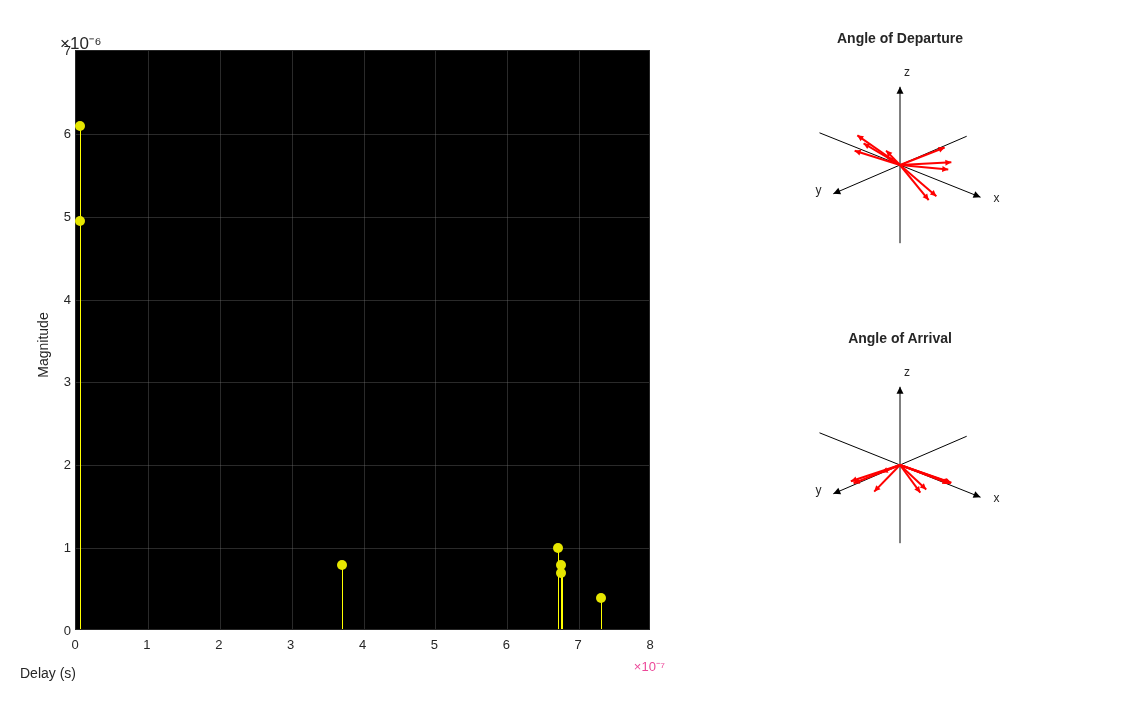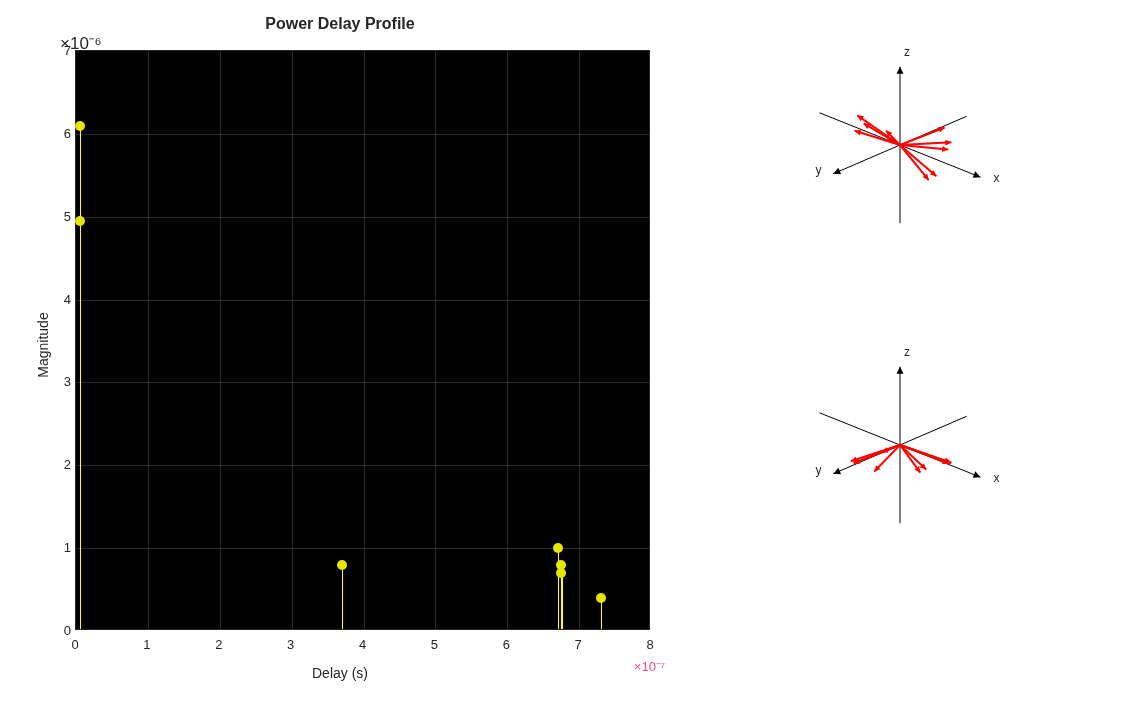--- a/index.html
+++ b/index.html
@@ -50,21 +50,20 @@
     top: 50%;
     transform: translateY(-50%) rotate(-90deg);
     font-size: 14px;
     color: #262626;
   }
   .lc-xlabel {
     position: absolute;
     left: 0;
     right: 0;
     bottom: -6px;
-    text-align: center;
     font-size: 14px;
     color: #262626;
   }
   .lc-plot-wrapper {
     position: absolute;
     left: 55px;
     top: 35px;
     right: 10px;
     bottom: 45px;
   }
@@ -138,21 +137,20 @@
     fill: #262626;
     font-family: Arial, Helvetica, sans-serif;
   }
   .quiv-line { stroke: #ff0000; stroke-width: 2; }
   .quiv-head { fill: #ff0000; }
 </style>
 </head>
 <body>
 
 <div class="left-chart">
-  <div class="lc-title">Power Delay Profile</div>
   <div class="lc-exp-y">×10⁻⁶</div>
   <div class="lc-ylabel">Magnitude</div>
   <div class="lc-xlabel">Delay (s)</div>
   <div class="lc-exp-x">×10⁻⁷</div>
 
   <div class="lc-plot-wrapper">
     <div class="lc-plot" id="pdp-plot">
         <div class="lc-grid-v" style="left: 71.875px;"></div>
         <div class="lc-grid-v" style="left: 143.75px;"></div>
         <div class="lc-grid-v" style="left: 215.625px;"></div>
@@ -200,20 +198,21 @@
         <div class="lc-xtick" style="left: 359.375px; bottom: -22px;">5</div>
         <div class="lc-xtick" style="left: 431.25px; bottom: -22px;">6</div>
         <div class="lc-xtick" style="left: 503.125px; bottom: -22px;">7</div>
         <div class="lc-xtick" style="left: 575px; bottom: -22px;">8</div>
       </div>
   </div>
 </div>
 
 <div class="right-col">
   <div class="quiver-block">
+    <div class="qb-title">Angle of Departure</div>
     <svg class="qb-svg" id="aod-svg" width="260" height="240">
         <line x1="130" y1="115" x2="210.5" y2="147.2" class="axis-line"></line>
         <polygon points="210.5,147.2 202.70079579656382,147.84993368361967 205.30053053104254,141.35059684742288" class="axis-arrowhead"></polygon>
         <line x1="130" y1="115" x2="49.5" y2="82.80000000000001" class="axis-line"></line>
         <line x1="130" y1="115" x2="63.30000000000001" y2="143.75" class="axis-line"></line>
         <polygon points="63.30000000000001,143.75 68.34286588806442,137.76506026471475 71.11367132106686,144.19332886928038" class="axis-arrowhead"></polygon>
         <line x1="130" y1="115" x2="196.7" y2="86.25" class="axis-line"></line>
         <line x1="130" y1="115" x2="130" y2="36.80000000000001" class="axis-line"></line>
         <polygon points="130,36.80000000000001 133.5,43.80000000000001 126.5,43.80000000000001" class="axis-arrowhead"></polygon>
         <line x1="130" y1="115" x2="130" y2="193.2" class="axis-line"></line>
@@ -236,20 +235,21 @@
         <polygon points="116.08,100.6 122.40709770923218,102.82886396575223 118.09316745293751,106.99899654683709" class="quiv-head"></polygon>
         <line x1="130" y1="115" x2="117.16000000000001" y2="107.41" class="quiv-line"></line>
         <polygon points="117.16000000000001,107.41 123.85167309968642,107.88064968600139 120.79848411101074,113.04572829134997" class="quiv-head"></polygon>
         <line x1="130" y1="115" x2="166.36" y2="146.20000000000002" class="quiv-line"></line>
         <polygon points="166.36,146.20000000000002 159.85297121309992,144.56948585824793 163.76019404126163,140.0160684854287" class="quiv-head"></polygon>
         <line x1="130" y1="115" x2="158.67999999999998" y2="150.1" class="quiv-line"></line>
         <polygon points="158.67999999999998,150.1 152.5604916352846,147.3519793715879 157.20671148390042,143.55558093118043" class="quiv-head"></polygon>
       </svg>
   </div>
   <div class="quiver-block">
+    <div class="qb-title">Angle of Arrival</div>
     <svg class="qb-svg" id="aoa-svg" width="260" height="240">
         <line x1="130" y1="115" x2="210.5" y2="147.2" class="axis-line"></line>
         <polygon points="210.5,147.2 202.70079579656382,147.84993368361967 205.30053053104254,141.35059684742288" class="axis-arrowhead"></polygon>
         <line x1="130" y1="115" x2="49.5" y2="82.80000000000001" class="axis-line"></line>
         <line x1="130" y1="115" x2="63.30000000000001" y2="143.75" class="axis-line"></line>
         <polygon points="63.30000000000001,143.75 68.34286588806442,137.76506026471475 71.11367132106686,144.19332886928038" class="axis-arrowhead"></polygon>
         <line x1="130" y1="115" x2="196.7" y2="86.25" class="axis-line"></line>
         <line x1="130" y1="115" x2="130" y2="36.80000000000001" class="axis-line"></line>
         <polygon points="130,36.80000000000001 133.5,43.80000000000001 126.5,43.80000000000001" class="axis-arrowhead"></polygon>
         <line x1="130" y1="115" x2="130" y2="193.2" class="axis-line"></line>

